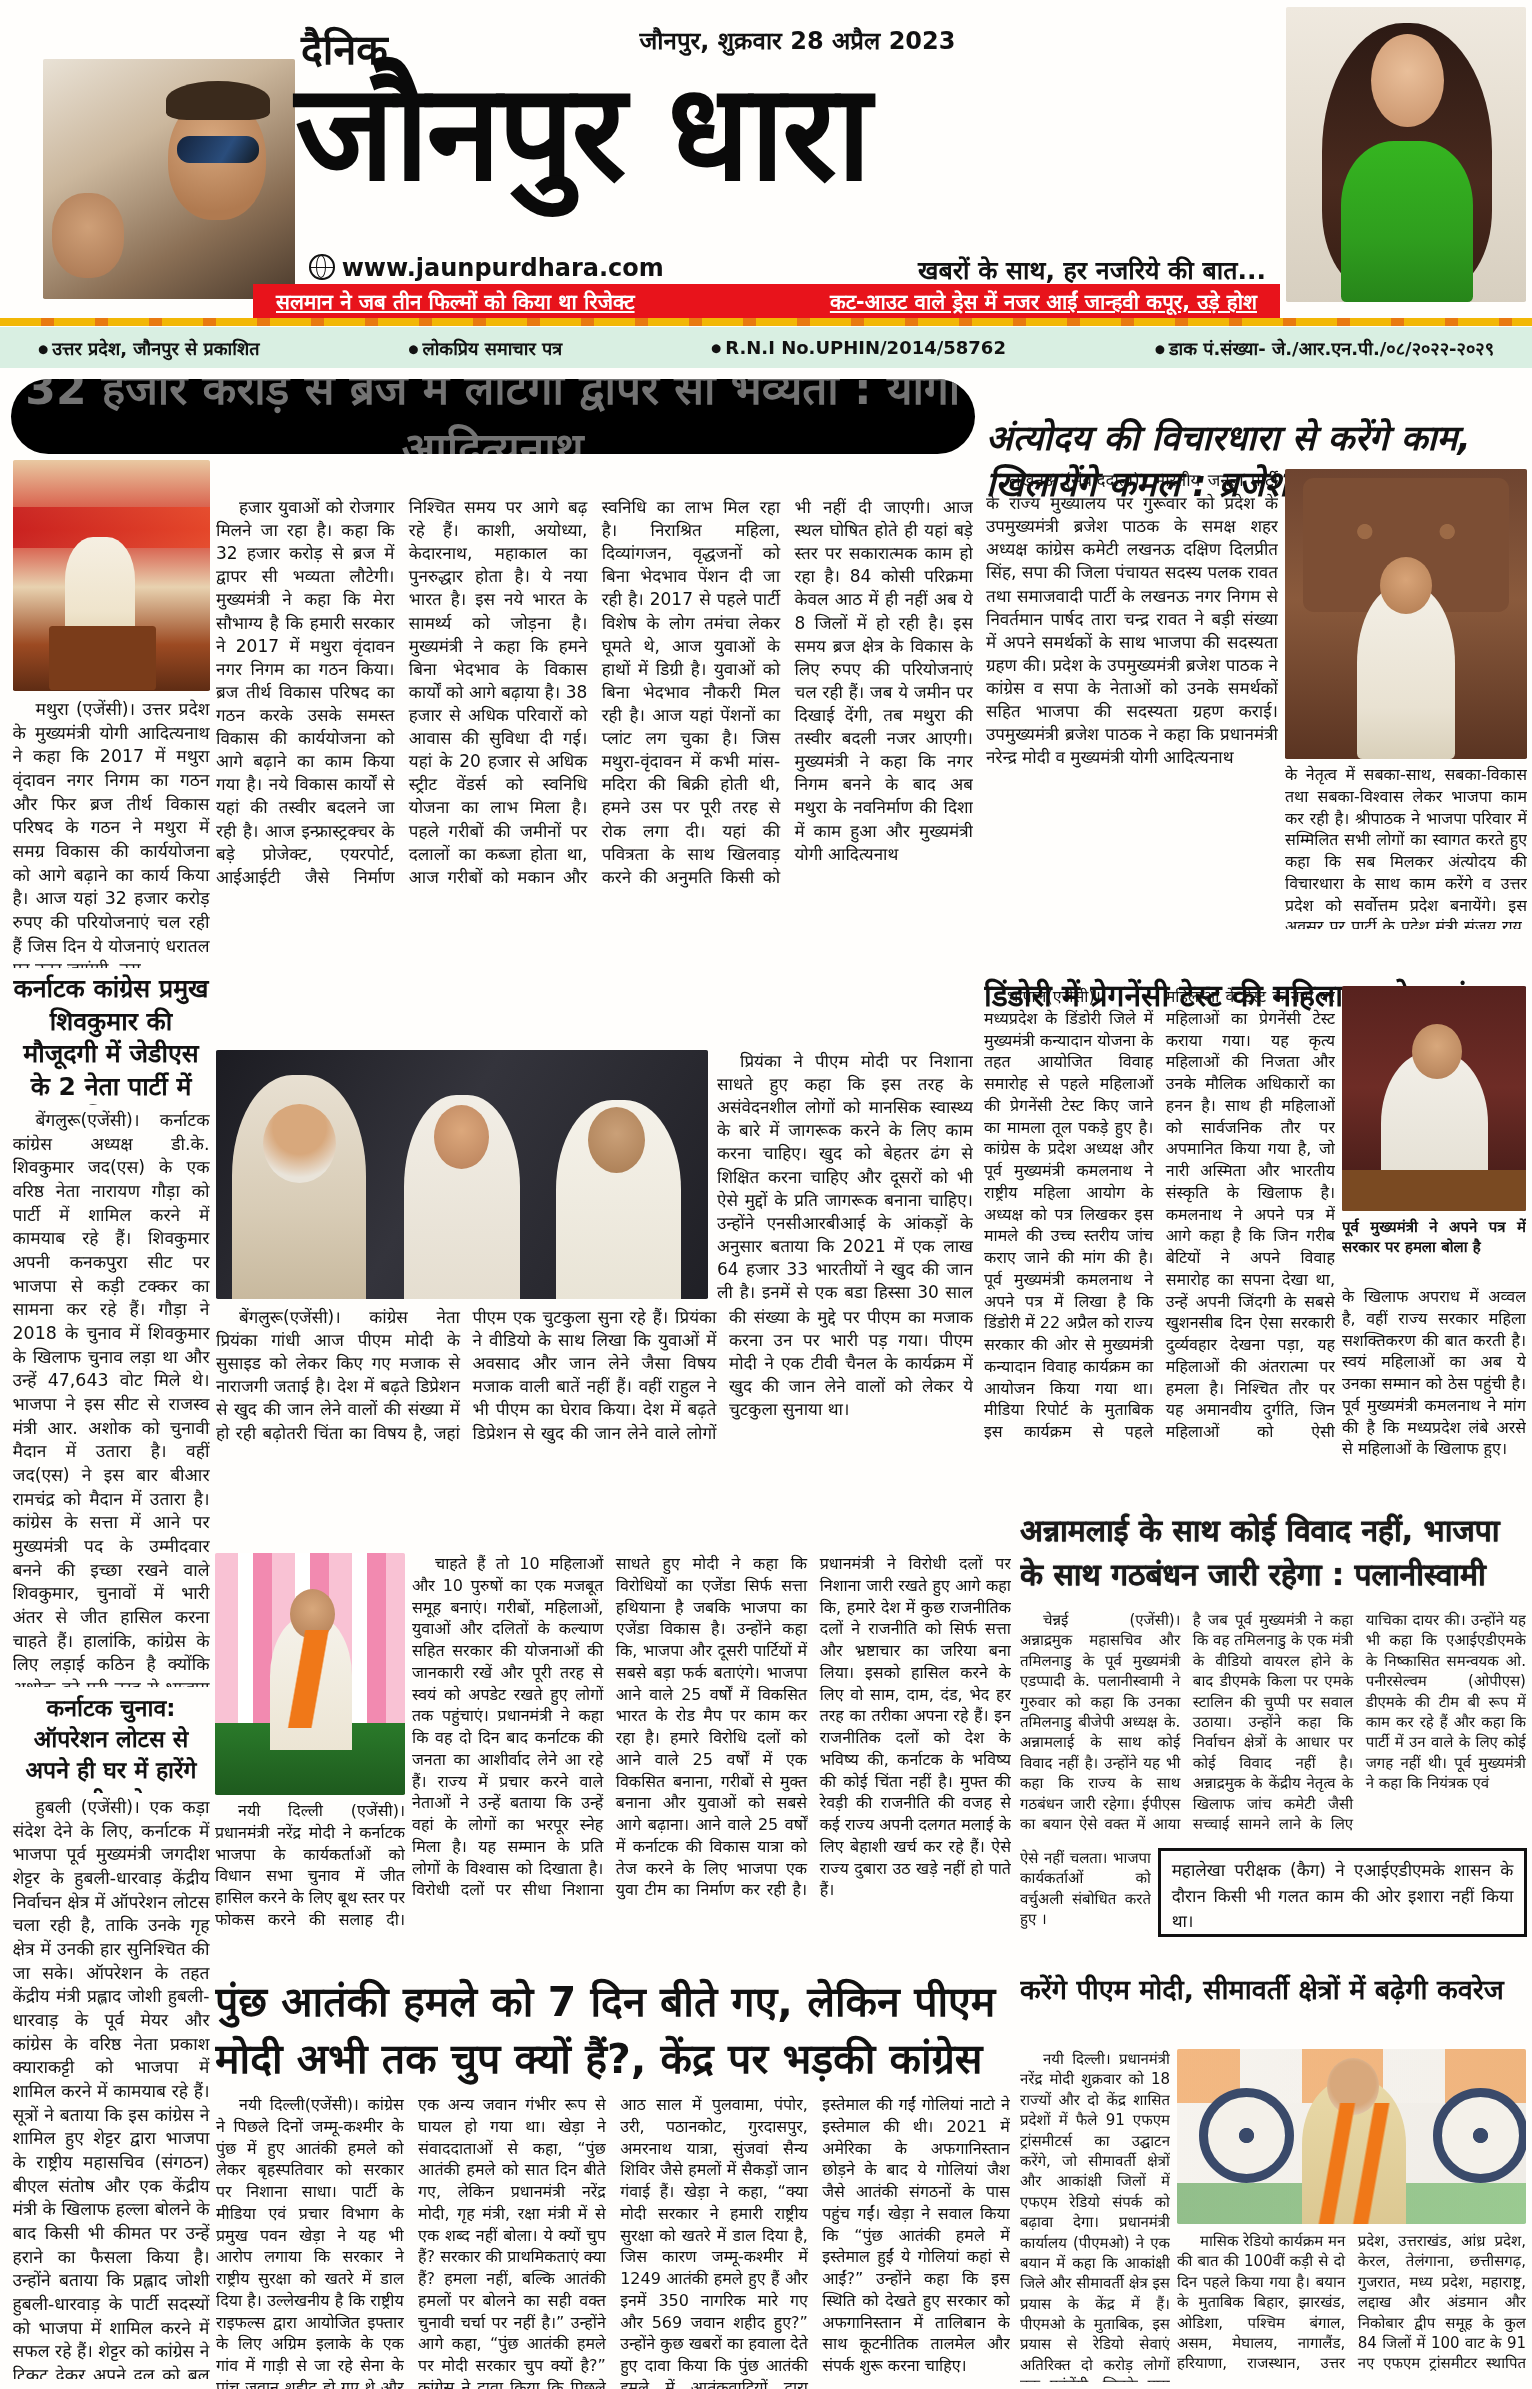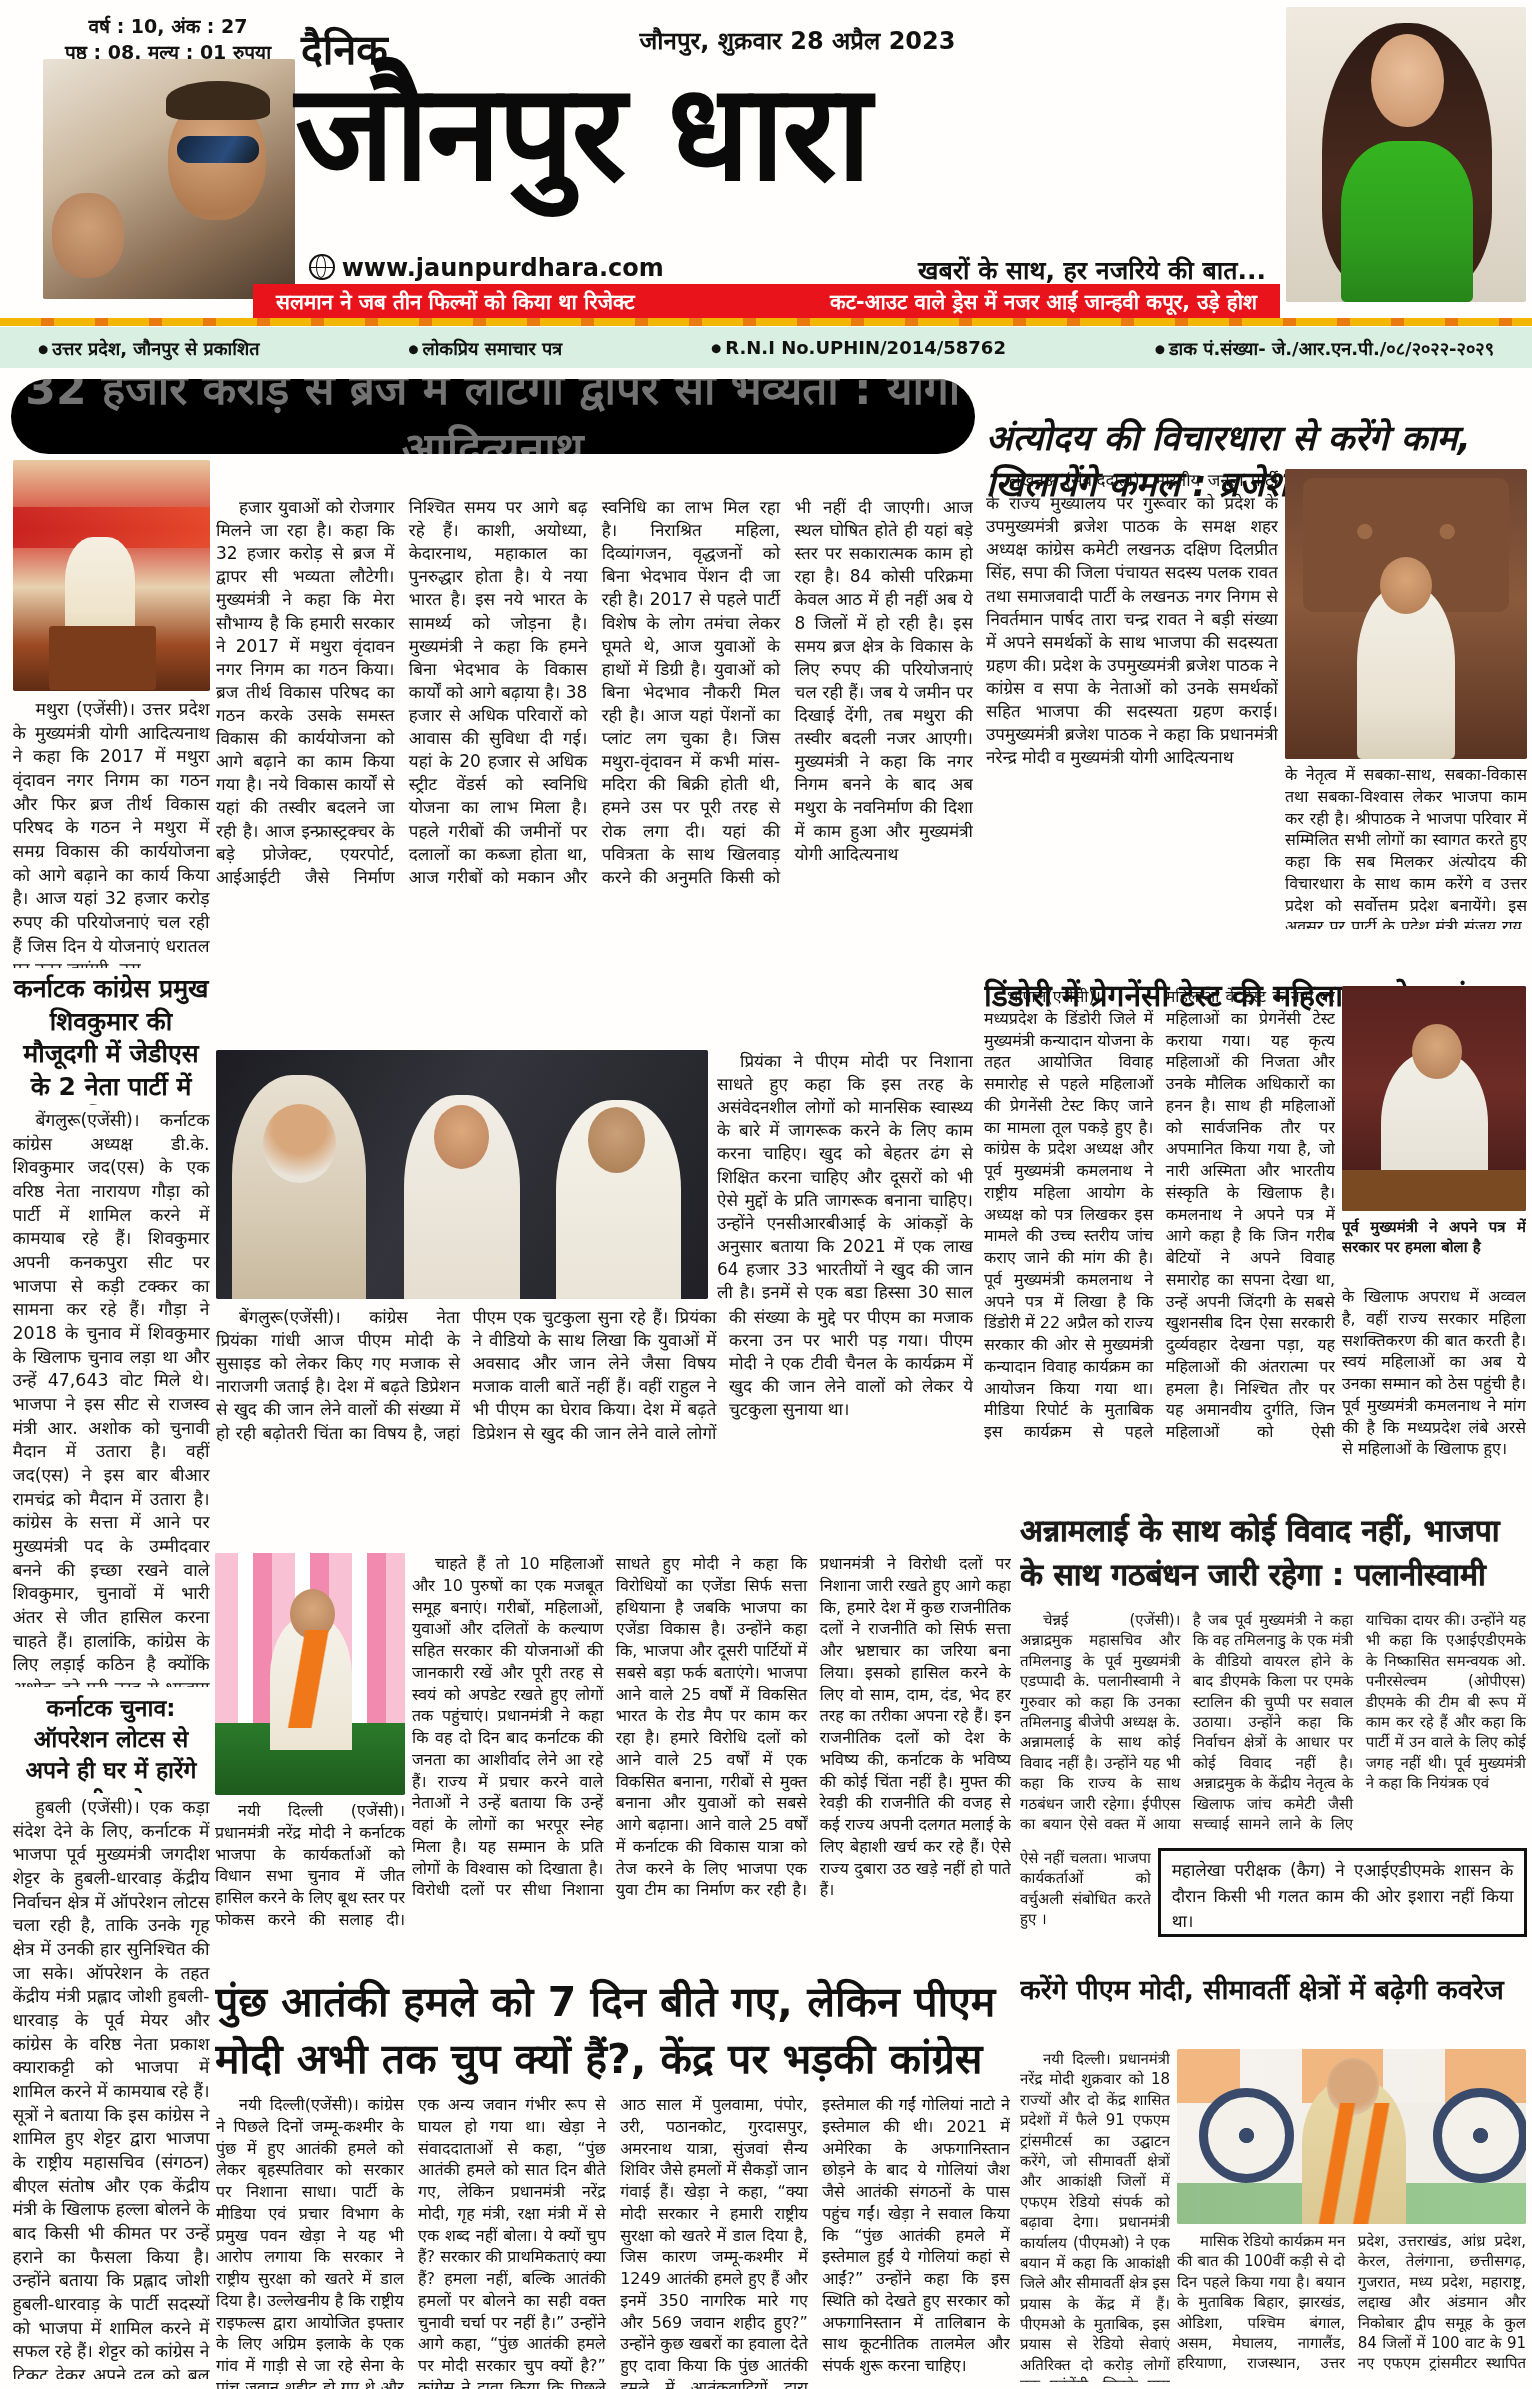--- a/index.html
+++ b/index.html
@@ -15,32 +15,28 @@
   .hl-bar{background:#000;color:#737373;display:flex;align-items:center;justify-content:center;
           font-weight:800;text-align:center;overflow:hidden;}
   .hl-txt{font-weight:800;text-align:left;overflow:hidden;margin-top:44px;}
   .info-item{white-space:nowrap;}
   .info-item::before{content:"● ";font-size:11.6px;position:relative;top:-1.8px;}
   .globe{display:inline-block;width:21.5px;height:21.5px;border:2.7px solid #111;border-radius:50%;
          position:relative;vertical-align:-3.6px;margin-right:7.2px;}
   .globe::before{content:"";position:absolute;left:50%;top:-0.9px;bottom:-0.9px;width:8px;margin-left:-5.4px;
          border:1.8px solid #111;border-radius:50%;}
   .globe::after{content:"";position:absolute;left:-0.9px;right:-0.9px;top:50%;height:0;border-top:1.8px solid #111;}
-  .caption-strip{display:flex;justify-content:space-between;align-items:center;color:#fff;font-weight:700;}
+  .caption-strip{display:flex;justify-content:space-between;align-items:center;color:#fff;font-weight:700;text-decoration:underline;}
   .ph-shape{position:absolute;}
 </style>
 </head>
 <body>
 
 <div class="page">
 
-  <div class="abs" style="left:25px;top:14.3px;width:286px;height:55px;font-size:19px;font-weight:800;text-align:center;line-height:1.35;">
-    <span style="display:block">वर्ष : 10, अंक : 27</span>
-    <span style="display:block">पृष्ठ : 08, मूल्य : 01 रुपया</span>
-  </div>
 
   <div class="abs" style="left:301px;top:19.7px;font-size:41px;font-weight:900;">दैनिक</div>
 
   <div class="abs" style="left:511px;top:23px;width:573px;text-align:center;font-size:24px;font-weight:800;">जौनपुर, शुक्रवार 28 अप्रैल 2023</div>
 
   <div class="photo" style="left:43px;top:59px;width:252px;height:240px;background:linear-gradient(150deg,#e9e2d6 0%,#cbb79d 35%,#8a6f55 70%,#4a3a2c 100%);">
     <div class="ph-shape" style="left:125px;top:36px;width:98px;height:125px;border-radius:50% 50% 45% 45%;background:radial-gradient(circle at 45% 35%,#d8a87e,#b07a50 75%);"></div>
     <div class="ph-shape" style="left:134px;top:77px;width:82px;height:27px;border-radius:12.5px;background:linear-gradient(120deg,#14233c,#2a4d7c 60%,#101820);"></div>
     <div class="ph-shape" style="left:123px;top:21.5px;width:104px;height:39px;border-radius:50% 50% 20% 20%;background:#3a2a1c;"></div>
     <div class="ph-shape" style="left:9px;top:134px;width:72px;height:85px;border-radius:45%;background:radial-gradient(circle at 50% 40%,#cfa078,#a87550);"></div>

